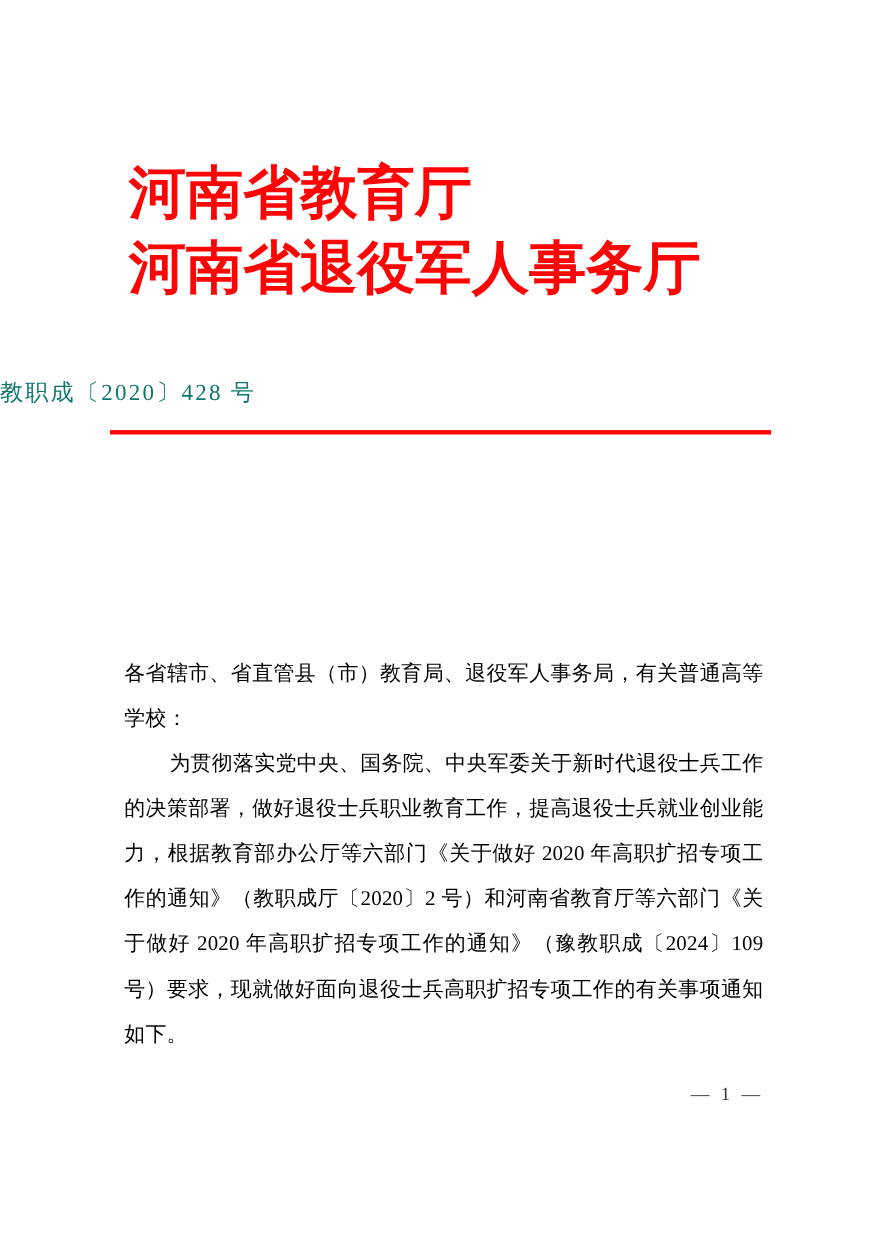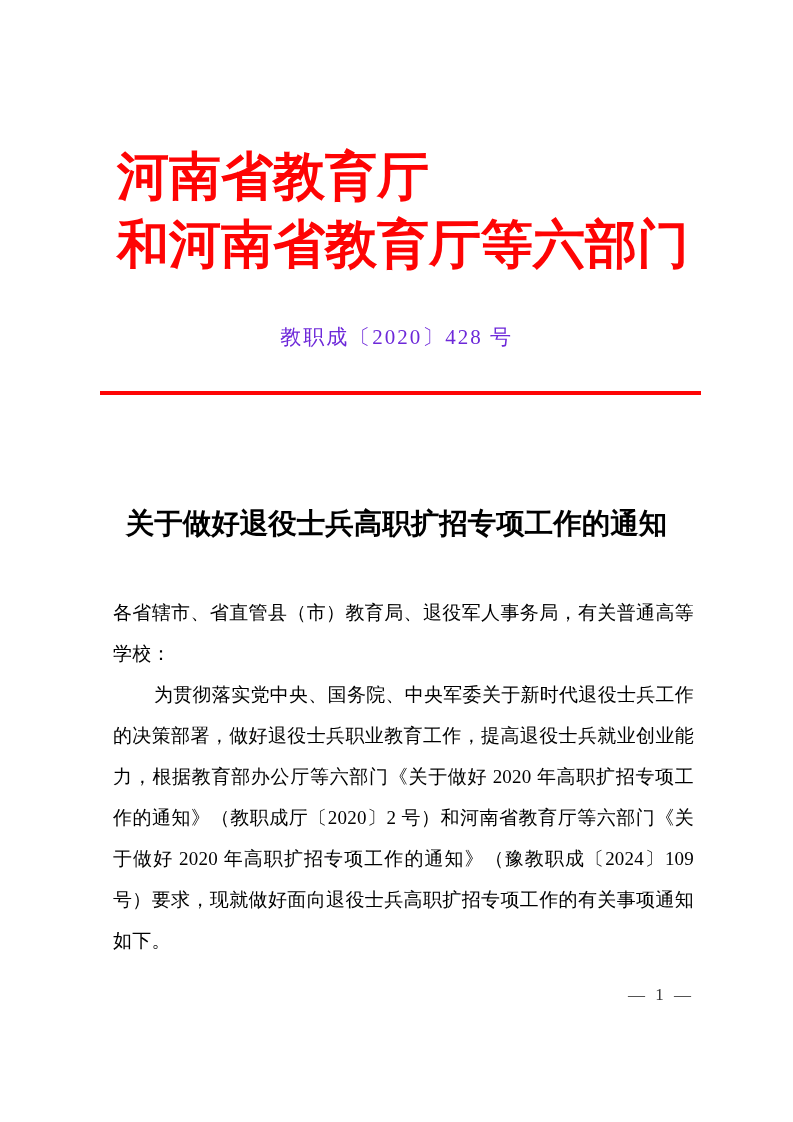--- a/index.html
+++ b/index.html
@@ -30,28 +30,27 @@
     text-justify: inter-character;
     font-family: "Liberation Serif", "DejaVu Serif", serif;
   }
   
   .agency-line::after { content: ""; display: inline-block; width: 100%; }
   .agency-line.l1 { top: 147px; }
   .agency-line.l2 { top: 215px; }
 
   .doc-number {
     position: absolute;
-    top: 322px;
+    top: 342px;
     left: 0;
     width: 100%;
-    text-align: center;
     font-size: 21px;
     line-height: 30px;
     letter-spacing: 2px;
-    color: #6d28d9;
+    color: #0f766e;
   }
 
   .red-line {
     position: absolute;
     top: 391px;
     left: 100px;
     width: 601px;
     height: 4px;
     background: #fe0404;
   }
@@ -96,28 +95,27 @@
     white-space: nowrap;
   }
 </style>
 </head>
 <body>
 
 <div id="page">
 
   <div class="agency-line l1">河南省教育厅</div>
 
-  <div class="agency-line l2">和河南省教育厅等六部门</div>
+  <div class="agency-line l2">河南省退役军人事务厅</div>
 
   <div class="doc-number">教职成〔2020〕428 号</div>
 
   <div class="red-line"></div>
 
 
-  <div class="notice-title t2">关于做好退役士兵高职扩招专项工作的通知</div>
 
   <div class="body-block">
     <p>各省辖市、省直管县（市）教育局、退役军人事务局，有关普通高等学校：</p>
     <p class="indent">为贯彻落实党中央、国务院、中央军委关于新时代退役士兵工作的决策部署，做好退役士兵职业教育工作，提高退役士兵就业创业能力，根据教育部办公厅等六部门《关于做好 2020 年高职扩招专项工作的通知》（教职成厅〔2020〕2 号）和河南省教育厅等六部门《关于做好 2020 年高职扩招专项工作的通知》（豫教职成〔2024〕109 号）要求，现就做好面向退役士兵高职扩招专项工作的有关事项通知如下。</p>
   </div>
 
   <div class="page-number">— 1 —</div>
 
 </div>
 

